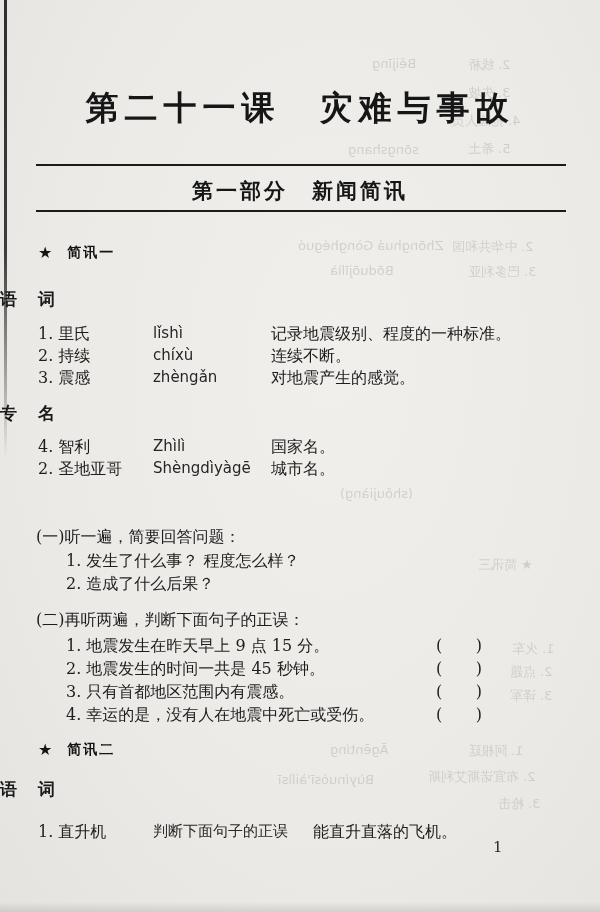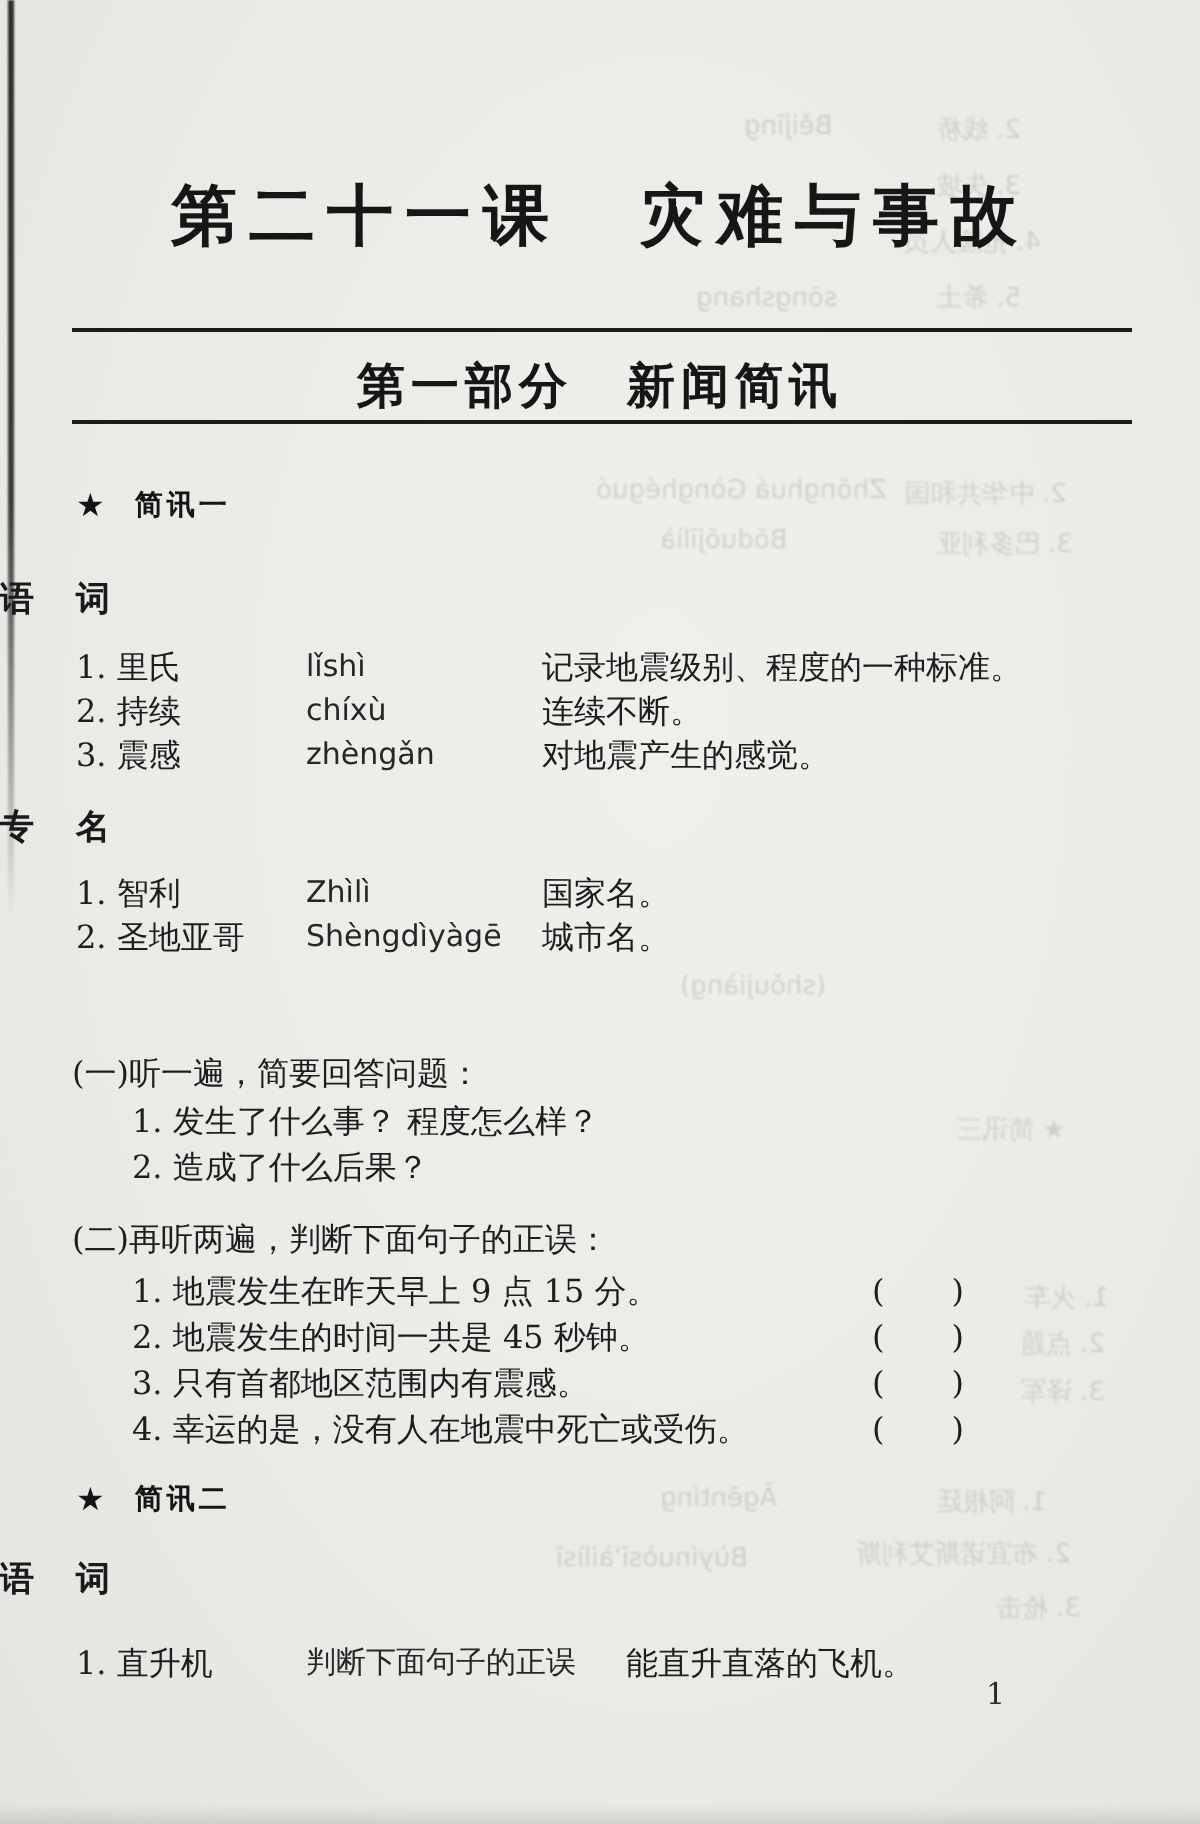--- a/index.html
+++ b/index.html
@@ -41,21 +41,21 @@
     left:0;right:0;top:86px;text-align:center;
     font-family:Liberation Mono, monospace;
     font-weight:bold;font-size:33px;letter-spacing:6px;color:#161616;
   }
   .rule{position:absolute;left:36px;width:530px;height:2px;background:#1b1b1b;}
   .rule-1{top:164px;}
   .rule-2{top:210px;}
   .part-header{
     left:0;right:0;top:177px;text-align:center;
     font-family:"DejaVu Sans", sans-serif;
-    font-weight:bold;font-size:24px;letter-spacing:3px;color:#161616;
+    font-weight:bold;font-size:21px;letter-spacing:3px;color:#161616;
   }
   .brief-header{
     left:38px;display:flex;align-items:center;gap:15px;
     font-family:"DejaVu Sans", sans-serif;font-weight:bold;
   }
   .brief-header .star{font-size:16px;color:#141414;}
   .brief-header .brief-title{font-size:14px;letter-spacing:2px;color:#141414;}
   .center-heading{
     left:0;right:0;text-align:left;
     font-family:"DejaVu Sans", sans-serif;
@@ -131,21 +131,21 @@
   </div>
   <div class="vrow" style="top:368px">
     <span class="c-word">3. 震感</span>
     <span class="c-pinyin">zhèngǎn</span>
     <span class="c-def">对地震产生的感觉。</span>
   </div>
 
   <div class="abs center-heading" style="top:402px">专　名</div>
 
   <div class="vrow" style="top:437px">
-    <span class="c-word">1. 智利</span>
+    <span class="c-word">4. 智利</span>
     <span class="c-pinyin">Zhìlì</span>
     <span class="c-def">国家名。</span>
   </div>
   <div class="vrow" style="top:459px">
     <span class="c-word">2. 圣地亚哥</span>
     <span class="c-pinyin">Shèngdìyàgē</span>
     <span class="c-def">城市名。</span>
   </div>
 
 

